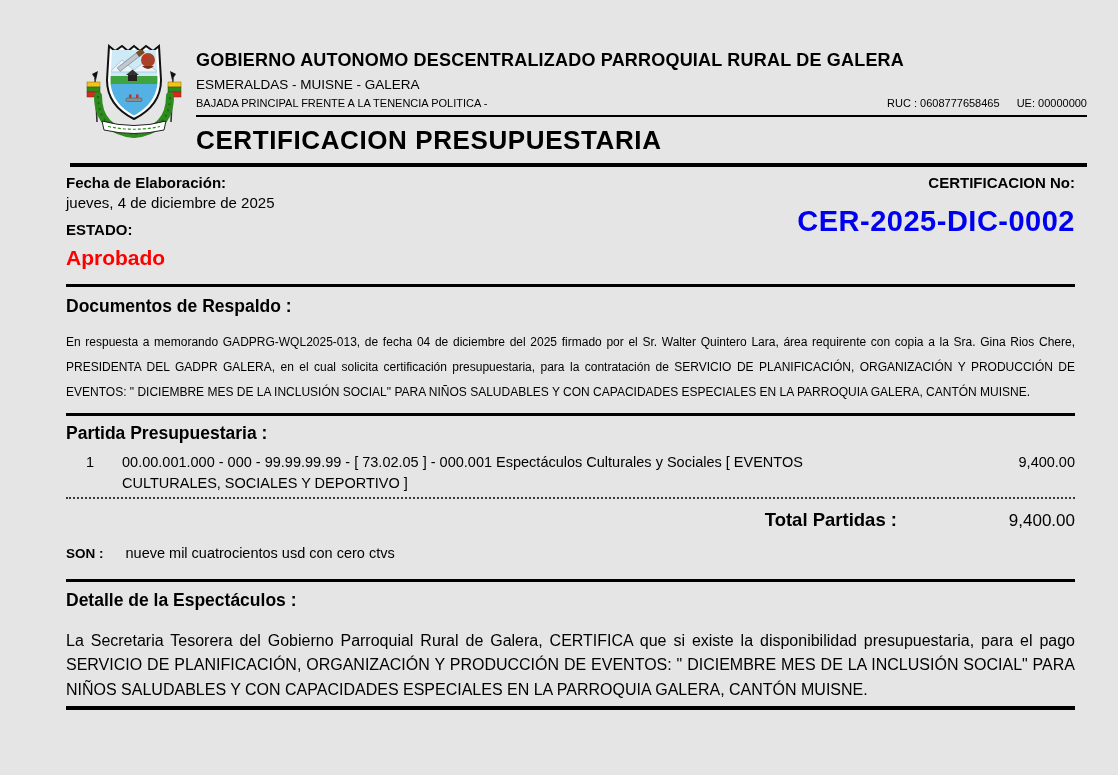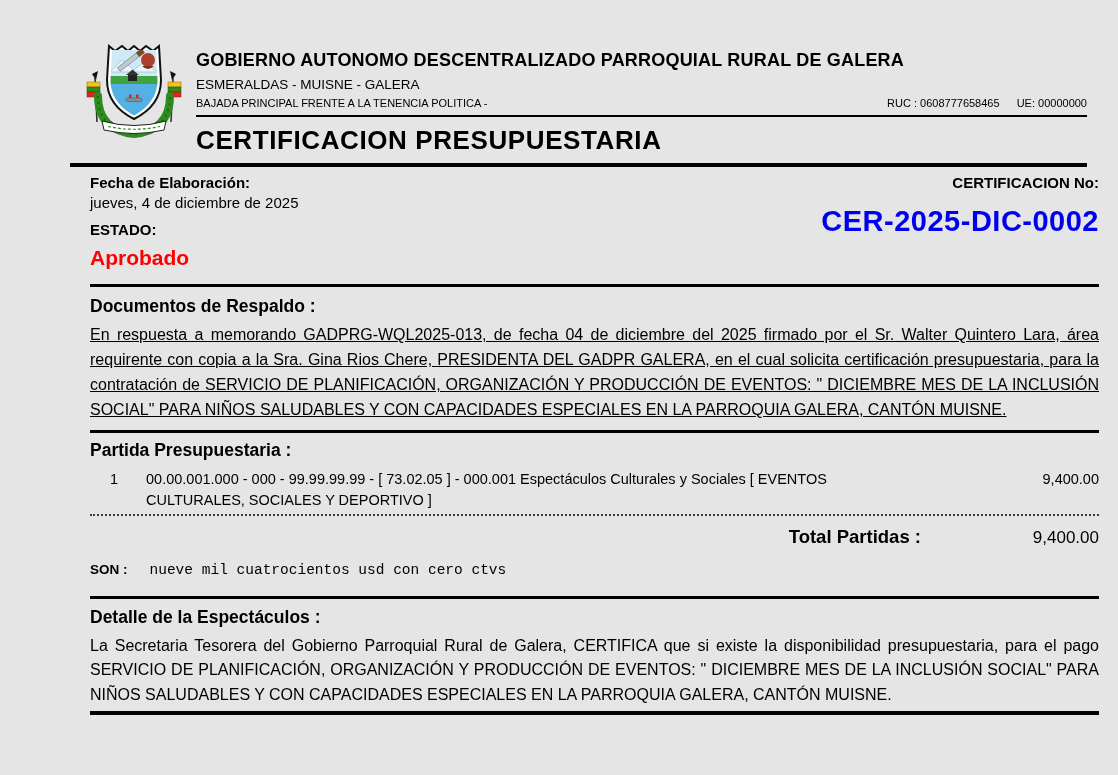--- a/index.html
+++ b/index.html
@@ -12,46 +12,46 @@
   .header-block{position:absolute;left:196px;top:50px;width:891px;}
   .org-name{font-size:18px;font-weight:bold;letter-spacing:.2px;white-space:nowrap;}
   .loc-line{font-size:13.5px;margin-top:6px;}
   .addr-row{display:flex;justify-content:space-between;align-items:flex-end;
     font-size:11px;margin-top:5px;padding-bottom:6px;border-bottom:2.5px solid #000;}
   .ruc-line{white-space:nowrap;}
   .ruc-line span{margin-left:14px;}
   .doc-title{font-size:26px;font-weight:bold;letter-spacing:.6px;margin-top:8px;white-space:nowrap;}
   .rule-thick-top{position:absolute;left:70px;top:163px;width:1017px;height:4px;background:#000;}
   
-  .main{position:absolute;left:90px;top:172px;width:1009px;}
+  .main{position:absolute;left:66px;top:172px;width:1009px;}
   .info-row{display:flex;justify-content:space-between;}
   .fecha-label{font-size:15px;font-weight:bold;margin-top:2px;}
   .fecha-value{font-size:15px;margin-top:3px;}
   .estado-label{font-size:15px;font-weight:bold;margin-top:10px;}
   .estado-value{font-size:21px;font-weight:bold;margin-top:8px;}
   .info-right{text-align:right;}
   .certno-label{font-size:15px;font-weight:bold;margin-top:2px;}
   .certno-value{font-size:29px;font-weight:bold;margin-top:14px;letter-spacing:.5px;}
   .rule-3{height:3px;background:#000;margin-top:14px;}
   .rule-2{height:2.5px;background:#000;}
   .sect-heading{font-size:17.5px;font-weight:bold;margin-top:9px;}
-  .para{font-size:16px;line-height:25px;text-align:justify;margin-top:5px;text-decoration:underline;}
-  .para2{font-size:16px;line-height:24.5px;text-align:justify;margin-top:6px;}
+  .para{font-size:12px;line-height:25px;text-align:justify;margin-top:13px;}
+  .para2{font-size:16px;line-height:24.5px;text-align:justify;margin-top:18px;}
   
   .partida-row{display:flex;align-items:flex-start;font-size:14.5px;line-height:21px;margin-top:8px;}
   .p-num{width:36px;padding-left:20px;flex:none;}
   .p-desc{width:772px;flex:none;}
   .p-amt{margin-left:auto;text-align:right;white-space:nowrap;}
   .dotted-rule{border-top:2px dotted #3a3a3a;margin-top:3px;height:0;}
   .total-row{display:flex;justify-content:flex-end;align-items:baseline;margin-top:10px;}
   .total-label{font-size:18.5px;font-weight:bold;}
   .total-value{font-size:17px;width:178px;text-align:right;}
   .son-row{display:flex;align-items:baseline;margin-top:14px;}
   .son-label{font-size:13.5px;font-weight:bold;}
-  .son-value{font-size:14.5px;margin-left:22px;font-family:Liberation Mono, monospace;}
+  .son-value{font-size:14.5px;margin-left:22px;}
   .rule-before-detalle{margin-top:18px;}
   .rule-thick-bottom{height:4px;background:#000;margin-top:4px;}
 </style>
 </head>
 <body>
 
 <div class="page">
 
   <div class="logo">
     <svg width="104" height="104" viewBox="0 0 104 104">

